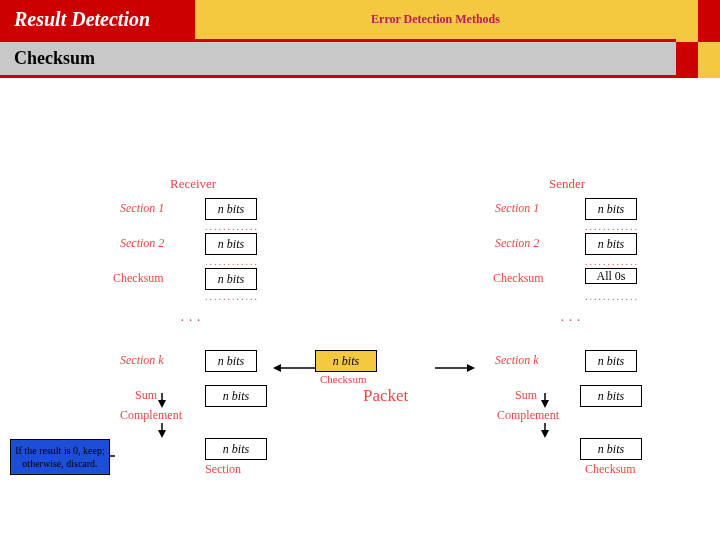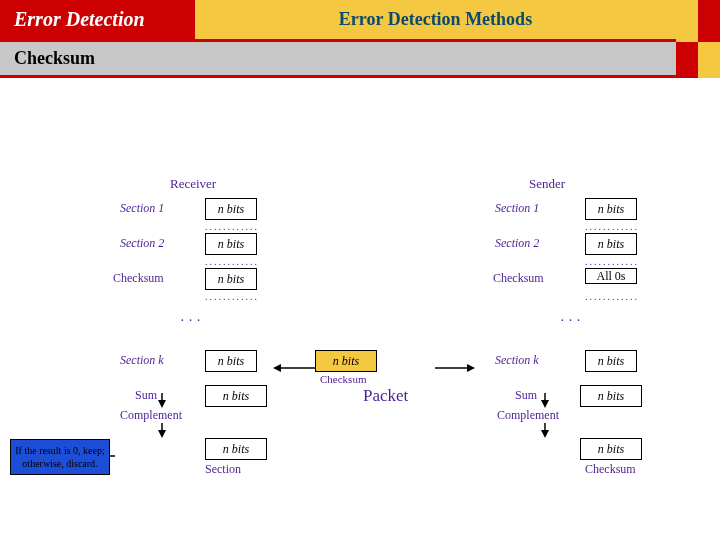--- a/index.html
+++ b/index.html
@@ -29,23 +29,23 @@
       align-items: center;
       font-style: italic;
       min-width: 195px;
     }
     .header-center {
       background: #f5c842;
       flex: 1;
       display: flex;
       align-items: center;
       justify-content: center;
-      font-size: 18px;
+      font-size: 12px;
       font-weight: bold;
-      color: #0c4a6e;
+      color: #be185d;
     }
     .header-right-blocks {
       display: flex;
     }
     .header-block {
       width: 22px;
       height: 42px;
     }
     .header-block.red { background: #cc0000; }
     .header-block.yellow { background: #f5c842; }
@@ -89,41 +89,41 @@
       font-size: 12px;
       background: #fff;
     }
     .box.yellow-fill { background: #f5c842; }
     .box.pink-fill { background: #1d4ed8; }
     .box.all0s { background: #fff; }
 
     .label {
       position: absolute;
       font-size: 12px;
-      color: #4c1d95;
+      color: #ef4444;
     }
 
     
     .math { font-style: italic; }
 
     
 
     svg.arrows {
       position: absolute;
       top: 0; left: 0;
       width: 100%;
       height: 100%;
       pointer-events: none;
     }
   </style>
 </head>
 <body>
 
 <div class="header-bar">
-  <div class="header-left">Error Detection</div>
+  <div class="header-left">Result Detection</div>
   <div class="header-center">Error Detection Methods</div>
   <div class="header-right-blocks">
     <div class="header-block yellow"></div>
     <div class="header-block red"></div>
   </div>
 </div>
 
 <div style="position:relative;">
   <div class="subheader">
     <span>Checksum</span>
@@ -201,21 +201,21 @@
     <div class="box pink-fill" style="left:5px; top:351px; width:100px; height:36px; font-size:10px; text-align:center; line-height:1.3;">
       <span>If the result is 0, keep; otherwise, discard.</span>
     </div>
 
     <div class="box yellow-fill" style="left:310px; top:262px; width:62px; height:22px;">
         <span class="math">n bits</span>
       </div>
     <div class="label" style="left:315px; top:285px; font-size:11px;">Checksum</div>
     <div class="label" style="left:320px; top:298px; font-size:17px;margin-left:38px;">Packet</div>
 
-    <div class="label" style="left:524px; top:88px; font-size:13px;">Sender</div>
+    <div class="label" style="left:544px; top:88px; font-size:13px;">Sender</div>
 
     <div class="label" style="left:490px; top:113px;"><span class="math">Section 1</span></div>
     <div class="box" style="left:580px; top:110px; width:52px; height:22px;">
         <span class="math">n bits</span>
       </div>
 
     <div class="label" style="left:580px; top:133px; font-size:10px; letter-spacing:2px;">............</div>
 
     <div class="label" style="left:490px; top:148px;"><span class="math">Section 2</span></div>
     <div class="box" style="left:580px; top:145px; width:52px; height:22px;">

